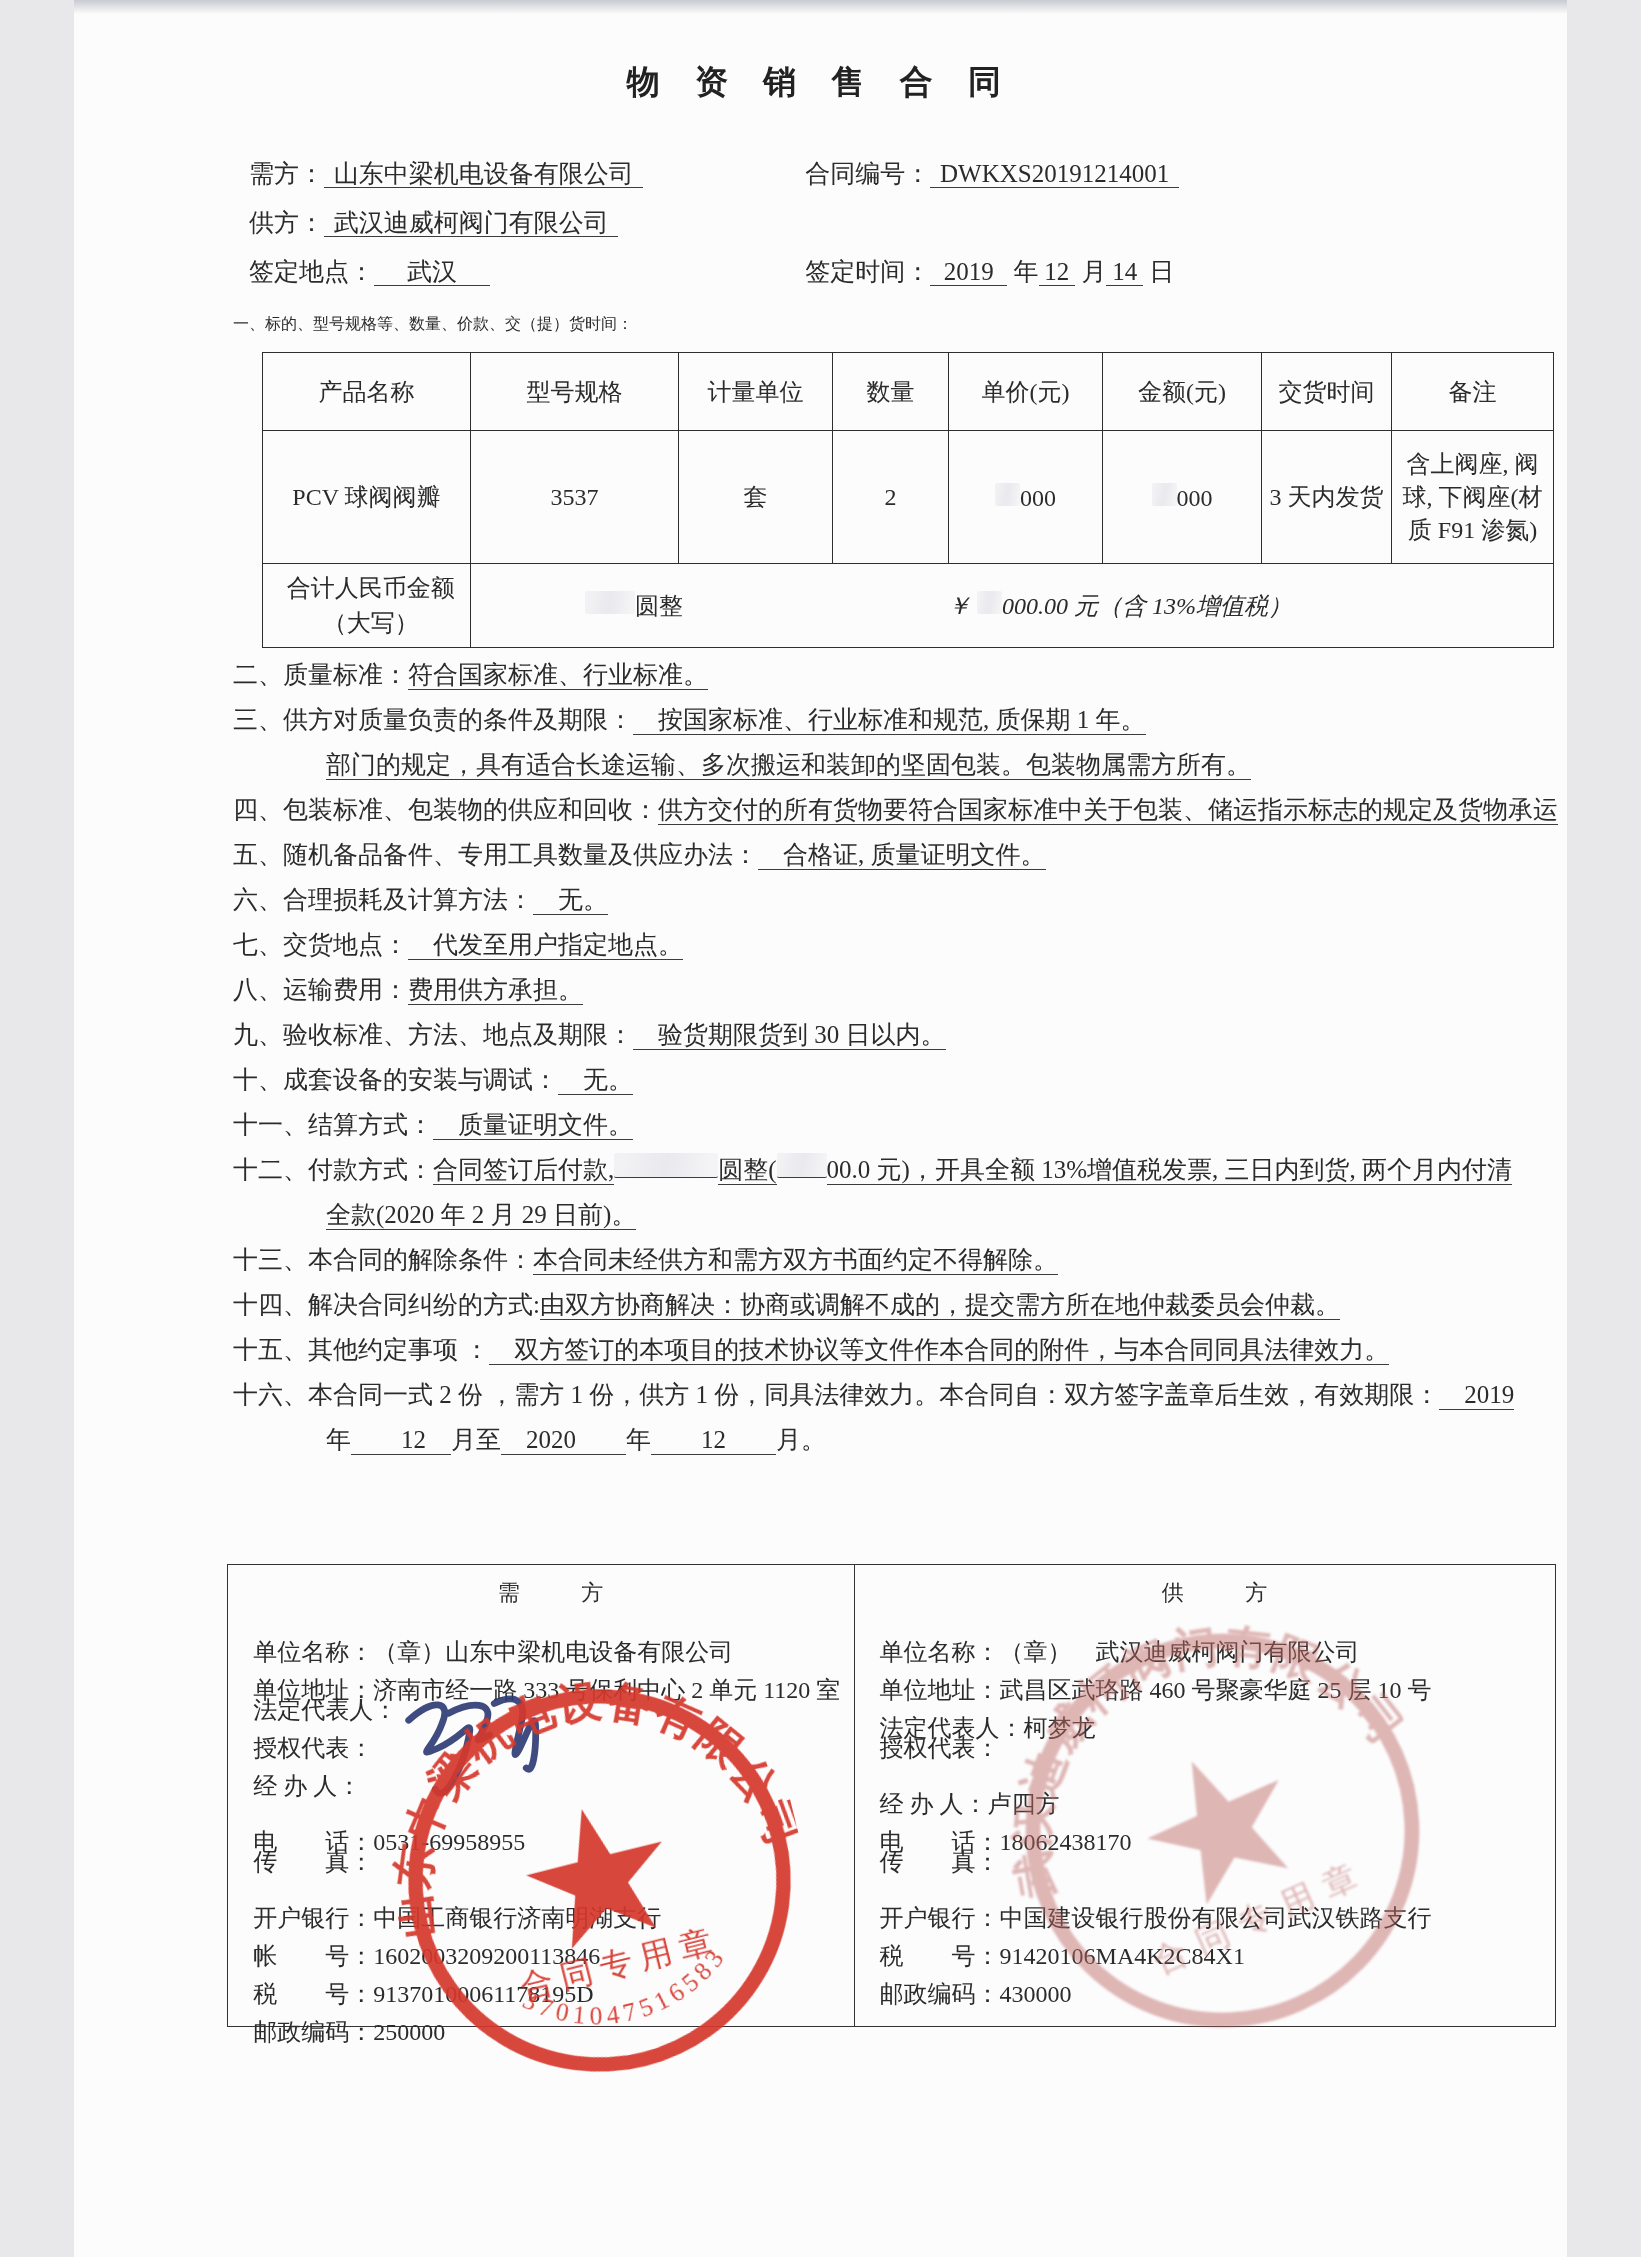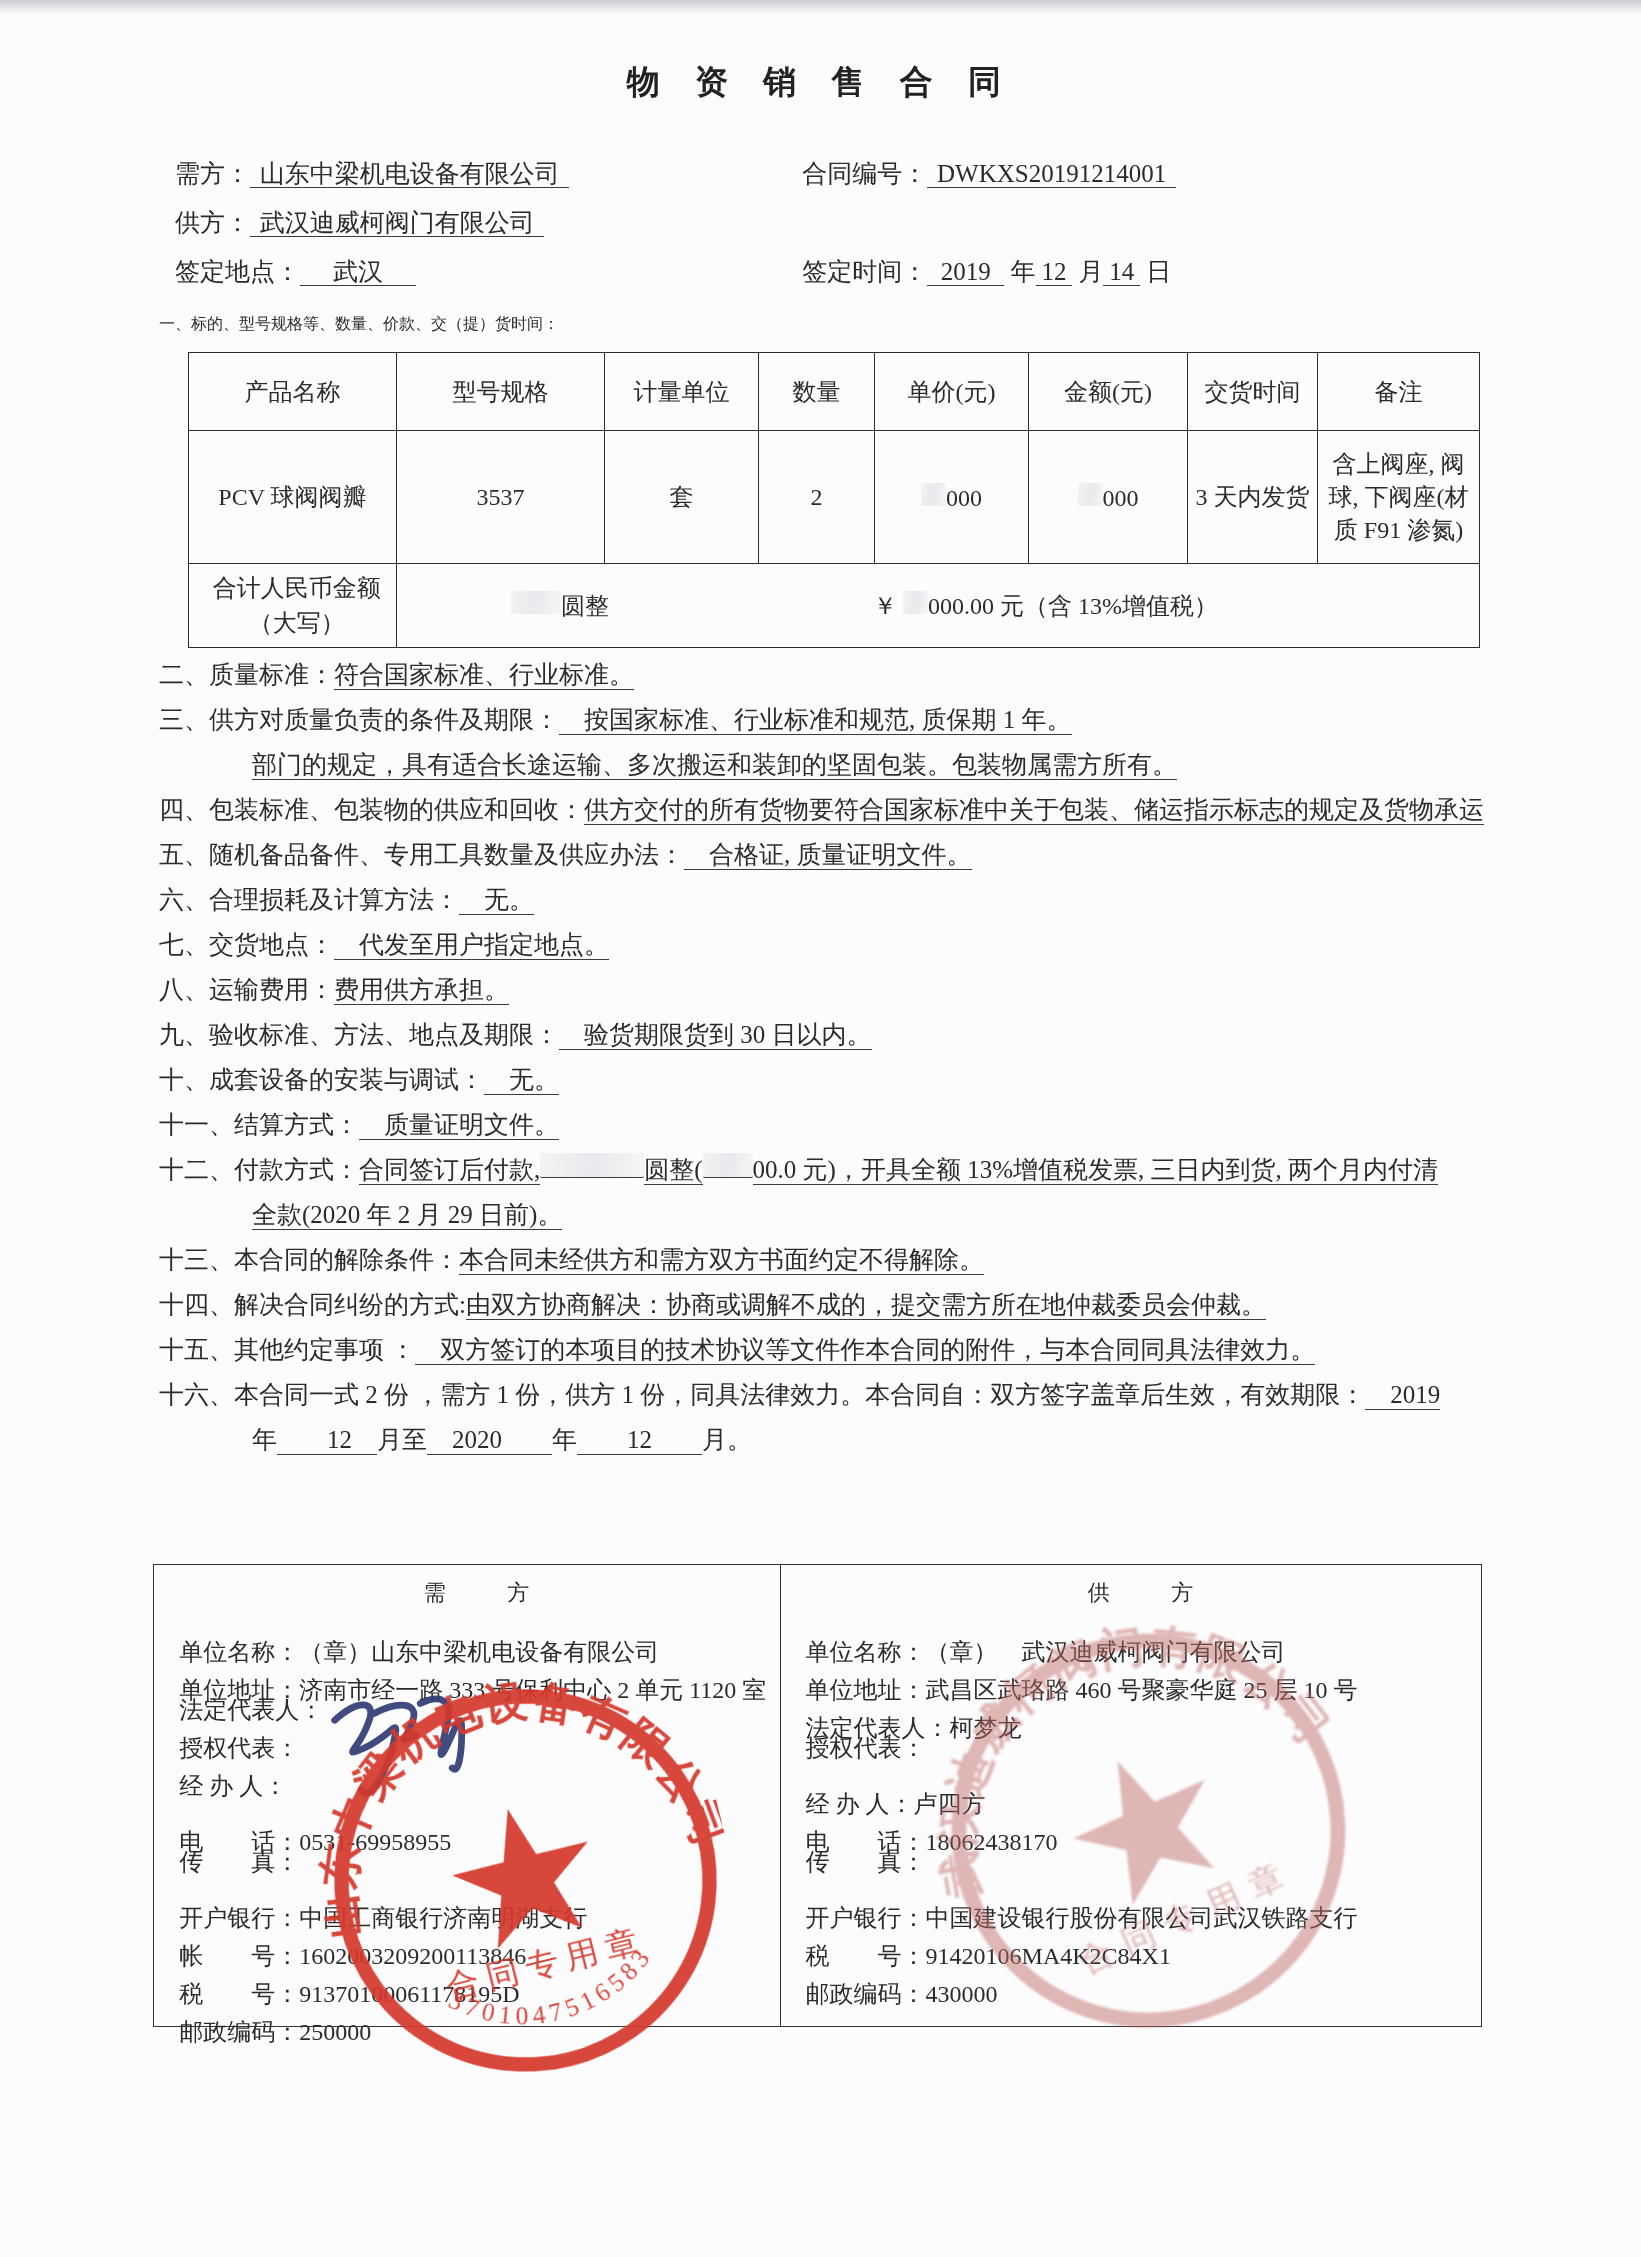--- a/index.html
+++ b/index.html
@@ -1,18 +1,18 @@
 <!DOCTYPE html>
 <html><head>
 <meta charset="utf-8">
 <style>
   html,body{margin:0;padding:0;background:#e8e8ea;}
   .page{
     position:relative;
-    width:1641px;height:2257px;
+    width:1493px;height:2257px;
     margin:0 auto;
     background:#fcfcfd;
     color:#2b2b2b;
     font-family:"Liberation Serif","DejaVu Serif",serif;
     overflow:hidden;
     box-sizing:border-box;
     padding:60px 159px 0 159px;
   }
   .scan-top{position:absolute;top:0;left:0;right:0;height:13.5px;
     background:linear-gradient(#c9cad1,rgba(255,255,255,0));}
@@ -32,21 +32,21 @@
   table.goods{border-collapse:collapse;margin:9.7px 0 0 29px;table-layout:fixed;width:1292px;}
   table.goods td,table.goods th{border:1.9px solid #2e2e2e;text-align:center;
     font-weight:normal;font-size:24px;color:#2b2b2b;vertical-align:middle;}
   table.goods tr.thead td{height:75px;}
   table.goods tr.trow td{height:124px;}
   table.goods tr.ttotal td{height:81px;}
   td.remark-cell{font-size:23px;line-height:33px;padding:3.9px 5.8px;}
   td.total-label-cell{text-align:left;padding-left:9.7px;font-size:24px;line-height:35px;}
   td.total-value-cell{position:relative;text-align:left;}
   .total-words{position:absolute;left:114px;top:50%;transform:translateY(-50%);}
-  .total-amount{position:absolute;left:44%;top:50%;transform:translateY(-50%);white-space:nowrap;}
+  .total-amount{position:absolute;left:44%;top:50%;transform:translateY(-50%);white-space:nowrap;font-style:italic;}
   
   .redact{display:inline-block;vertical-align:baseline;height:23px;
     background:linear-gradient(100deg,#f2f2f4 10%,#e9e9ee 50%,#f4f4f6 90%);
     border-radius:1.9px;}
   .redact.sm{width:25px;}
   .redact.md{width:50px;}
   .redact.lg{width:104px;}
   .u-run .redact,.redact.u{border-bottom:1.9px solid #3c3c3c;}
   
   .clauses{margin-top:3.9px;font-family:Liberation Serif, serif;}

